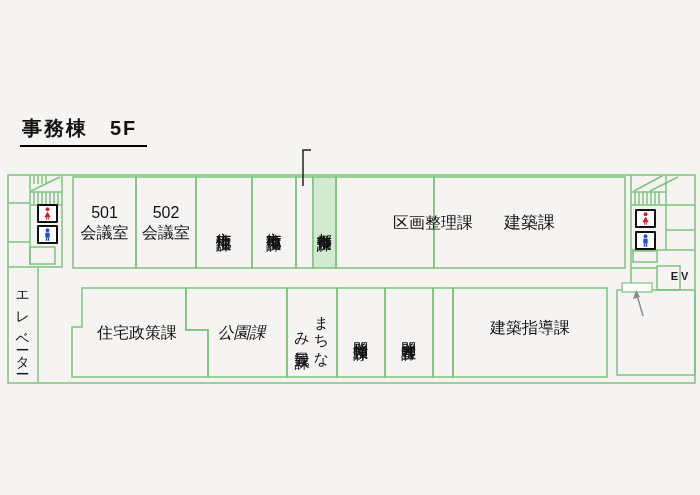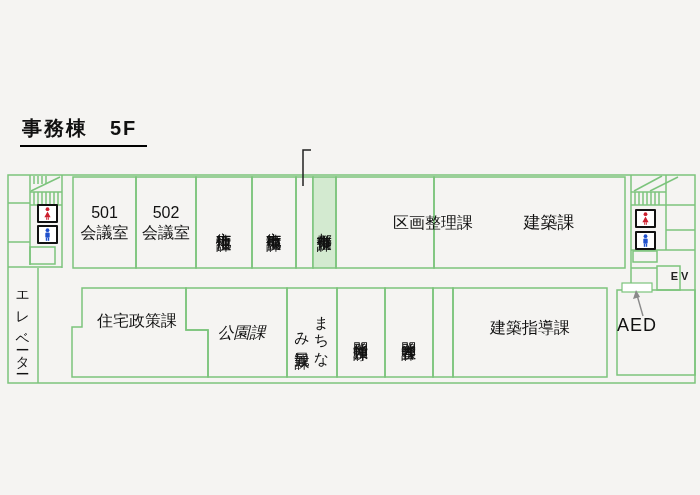--- a/index.html
+++ b/index.html
@@ -143,40 +143,39 @@
   <div class="rlabel" style="left:196px;top:178px;width:56px;height:90px;">
     <div class="vt w3 fs15">市街地活性課</div>
   </div>
   <div class="rlabel" style="left:252px;top:178px;width:44px;height:90px;">
     <div class="vt w3 fs15">市街地整備課</div>
   </div>
   <div class="rlabel" style="left:313px;top:178px;width:23px;height:90px;">
     <div class="vt nw fs15">都市整備課</div>
   </div>
   <div class="rlabel fs16" style="left:336px;top:178px;width:98px;height:90px;margin-left:48px;">区画整理課</div>
-  <div class="rlabel fs17" style="left:434px;top:178px;width:230px;height:90px;">建築課</div>
-
-  <div class="rlabel fs16" style="left:82px;top:276px;width:110px;height:89px;">住宅政策課</div>
+  <div class="rlabel fs17" style="left:434px;top:178px;width:191px;height:90px;">建築課</div>
+
+  <div class="rlabel fs16" style="left:82px;top:288px;width:110px;height:89px;">住宅政策課</div>
   <div class="rlabel fs16" style="left:196px;top:288px;width:91px;height:89px;font-style:italic;">公園課</div>
   <div class="rlabel" style="left:287px;top:288px;width:50px;height:89px;">
     <div class="vt w4 fs15">まちなみ景観課</div>
   </div>
   <div class="rlabel" style="left:337px;top:288px;width:48px;height:89px;">
     <div class="vt nw fs15">開発指導課</div>
   </div>
   <div class="rlabel" style="left:385px;top:288px;width:48px;height:89px;">
     <div class="vt nw fs15">開発審査課</div>
   </div>
   <div class="rlabel fs16" style="left:453px;top:288px;width:154px;height:80px;">建築指導課</div>
 
   <div class="rlabel" style="left:8px;top:268px;width:30px;height:115px;">
     <div class="vt nw elev">エレベーター</div>
   </div>
   <div class="rlabel ev" style="left:655px;top:264px;width:28px;height:26px;margin-left:12px;">EV</div>
-  <div class="rlabel aed" style="left:610px;top:312px;width:54px;height:26px;">AED</div>
 
   <div class="wc-icon" style="left:37px;top:204px;">
     <svg width="13" height="13" viewBox="0 0 13 13">
       <circle cx="6.5" cy="2.2" r="1.9" fill="#cc1f2e"></circle>
       <path d="M6.5,4.4 L3.4,10.2 H9.6 Z" fill="#cc1f2e"></path>
       <rect x="5.2" y="10.2" width="1" height="2.6" fill="#cc1f2e"></rect>
       <rect x="6.8" y="10.2" width="1" height="2.6" fill="#cc1f2e"></rect>
     </svg>
   </div>
   <div class="wc-icon" style="left:37px;top:225px;">

